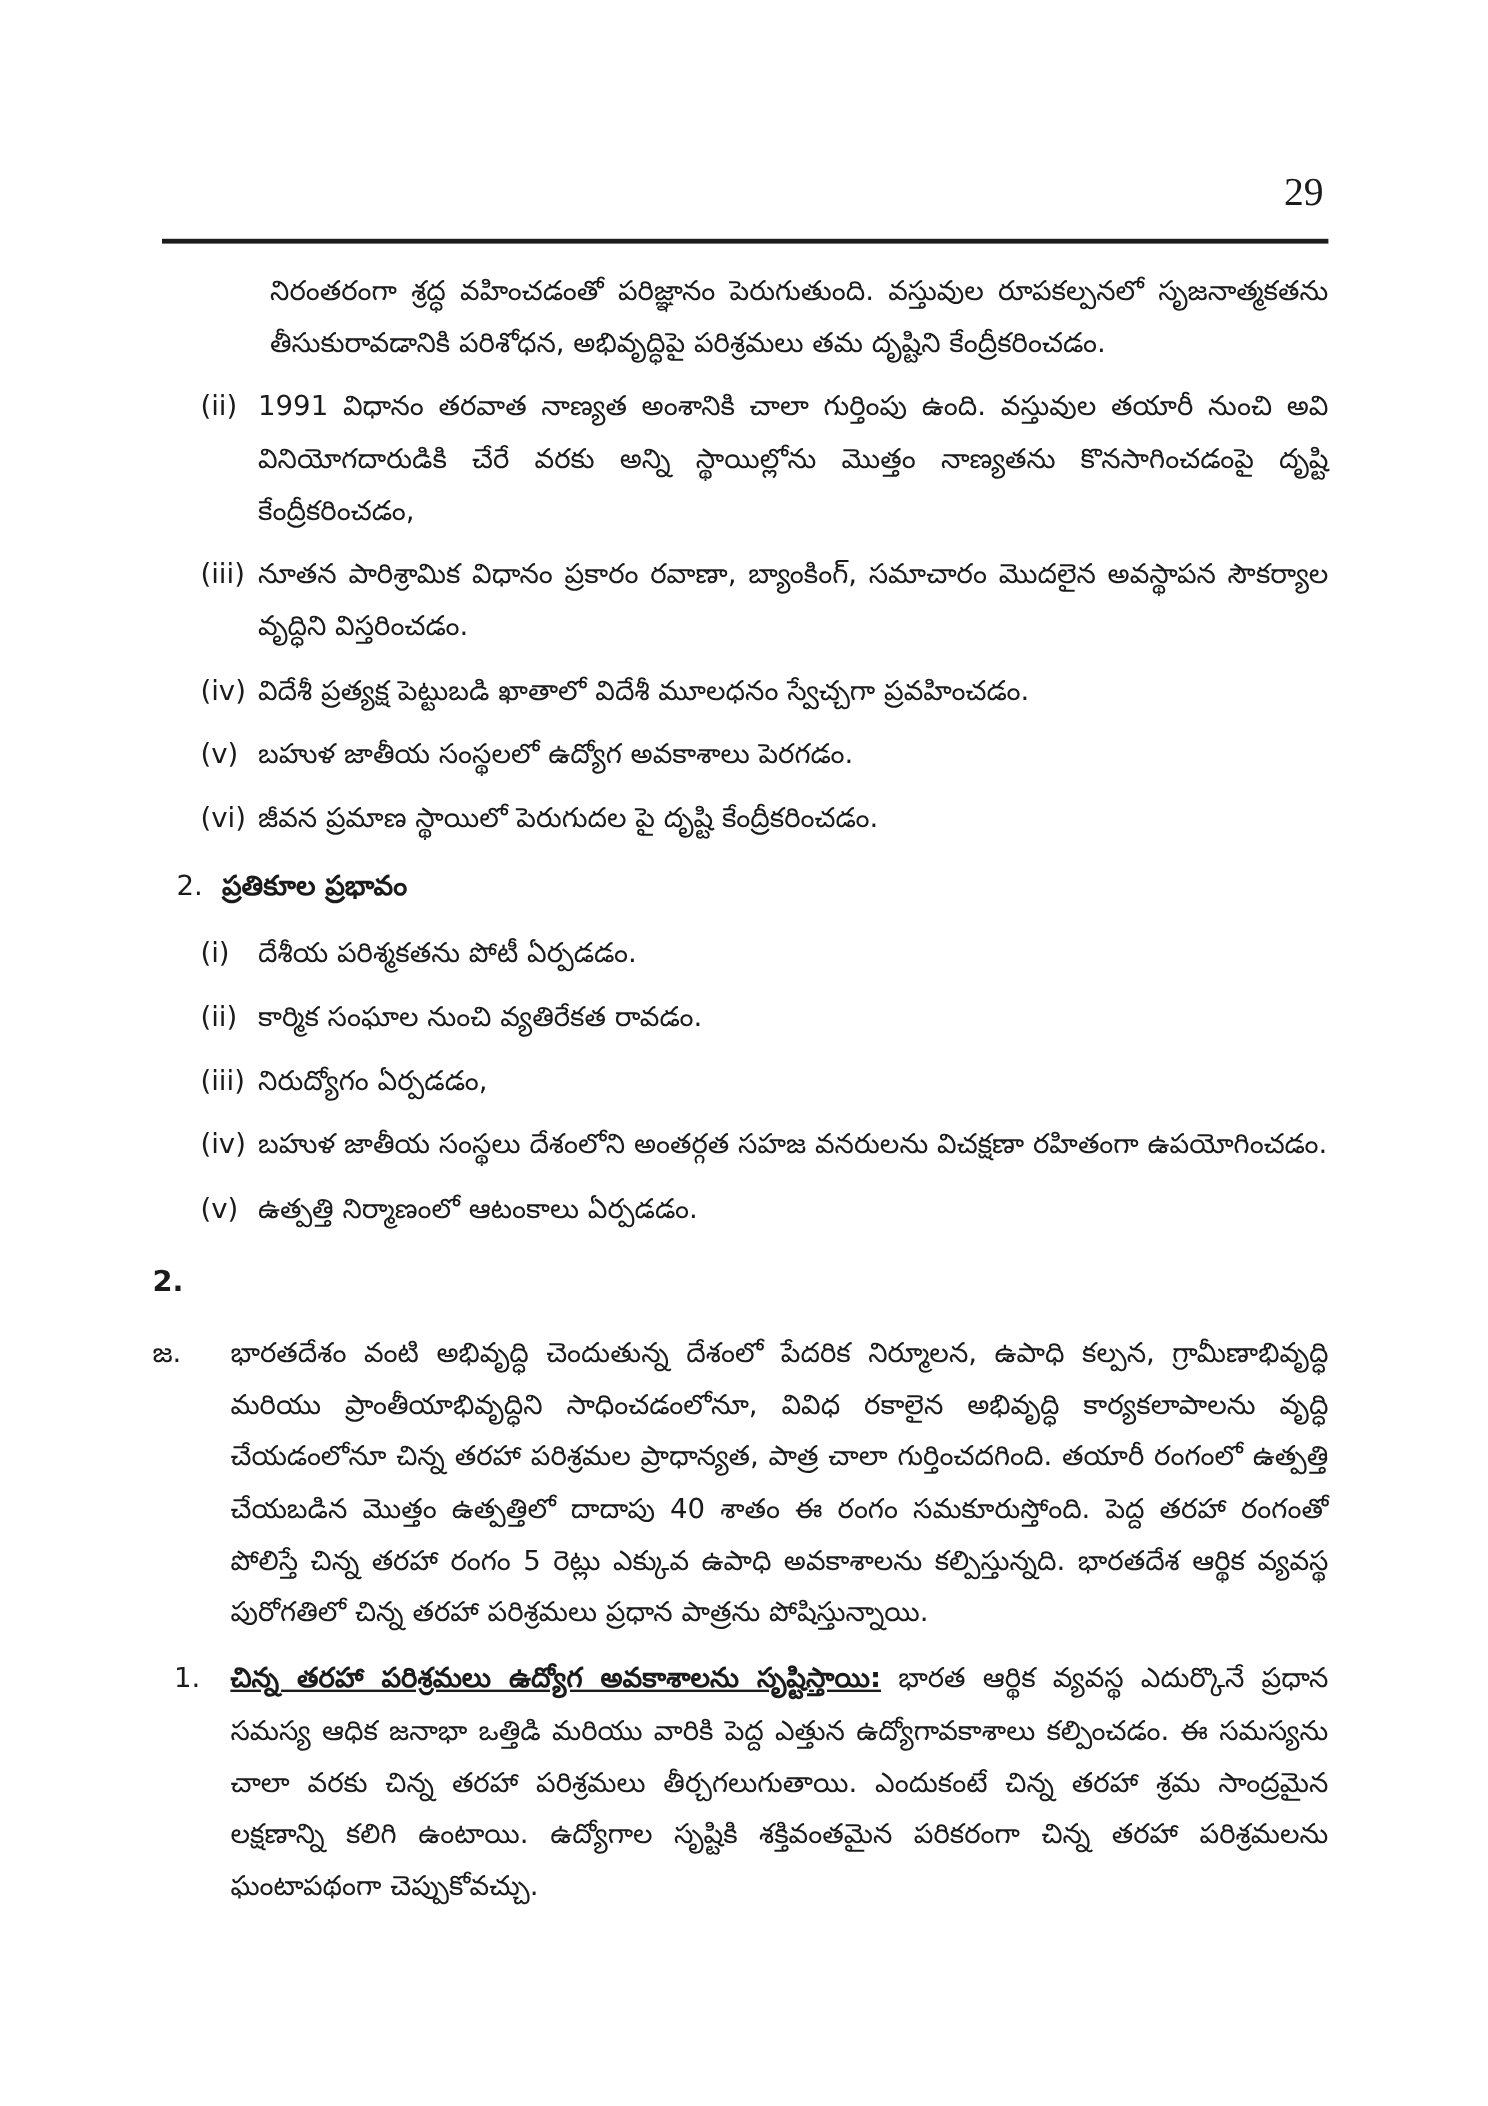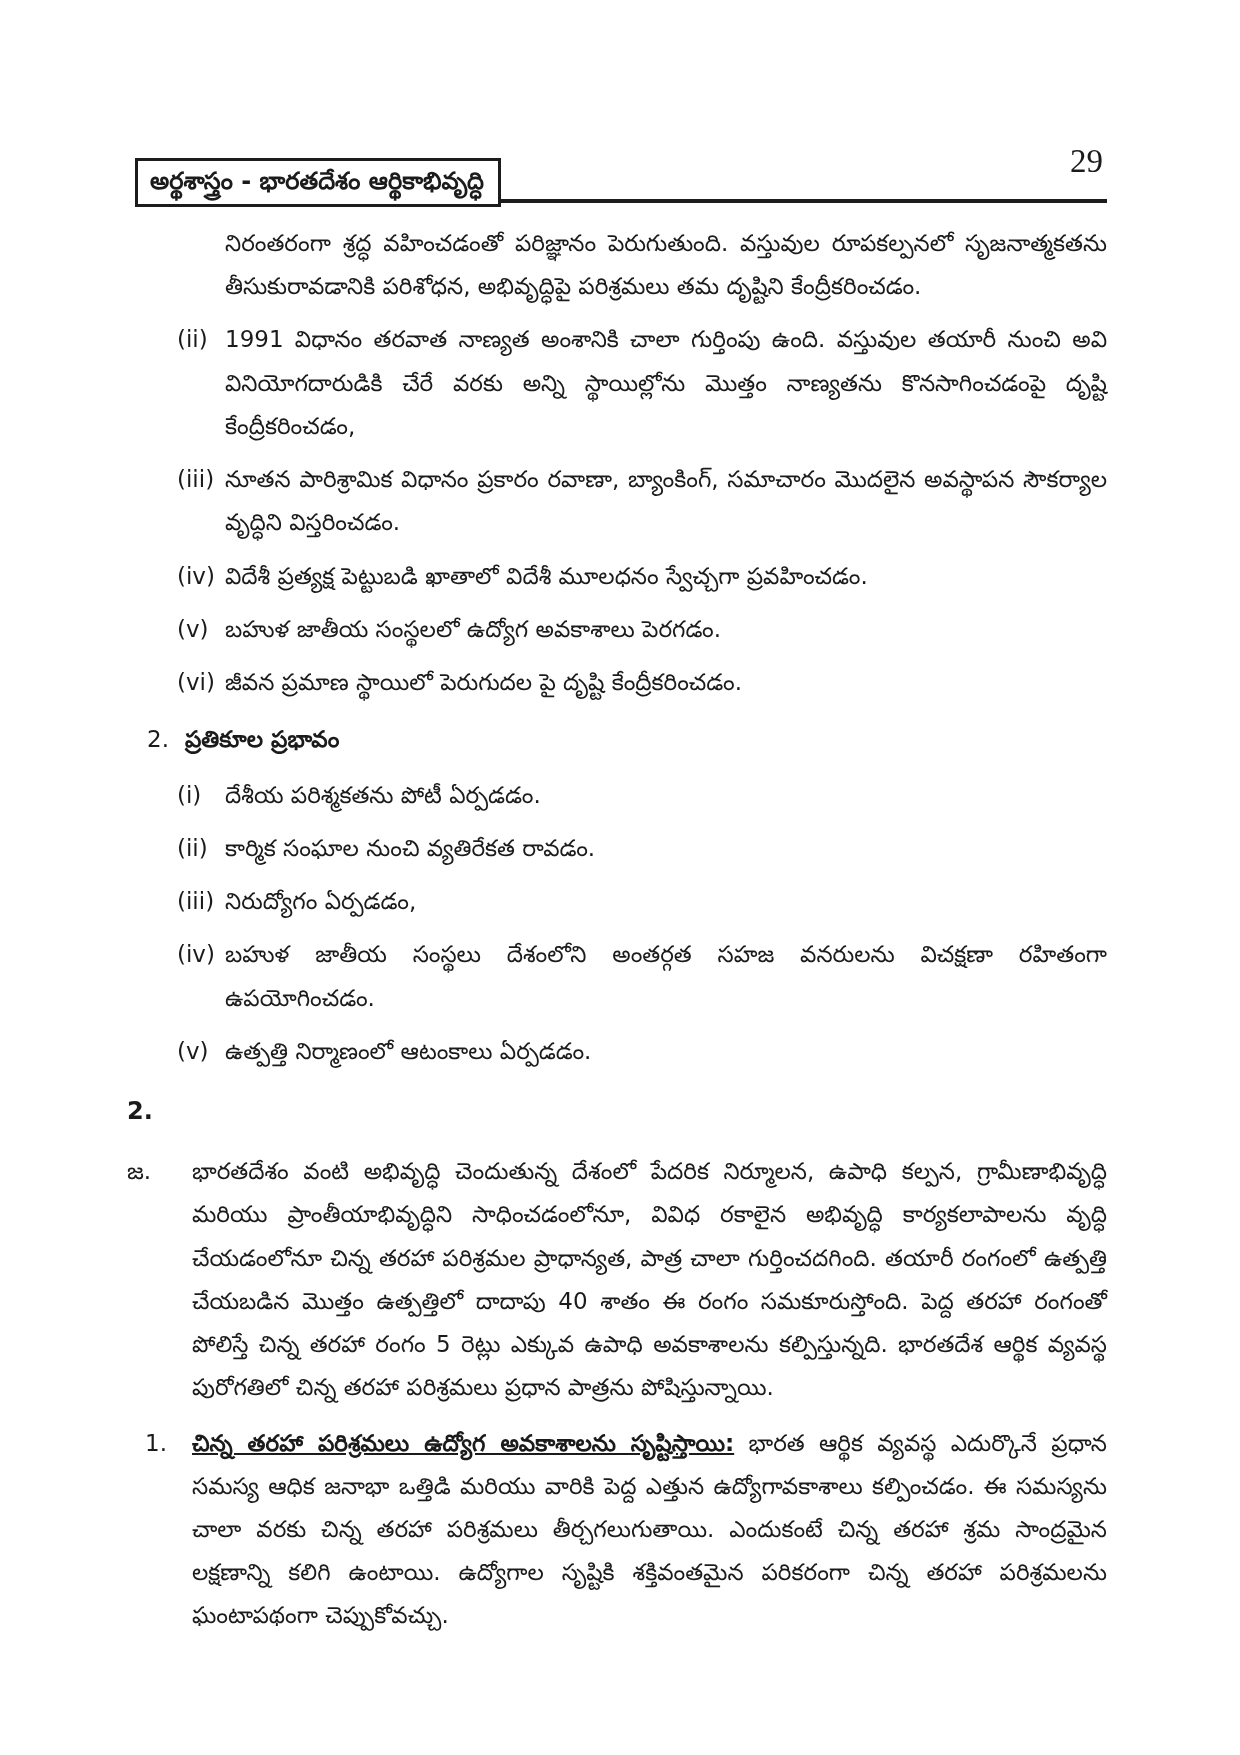--- a/index.html
+++ b/index.html
@@ -55,21 +55,21 @@
     width: 972px;
     font-size: 23px;
     line-height: 1.88;
     text-align: justify;
   }
   .intro-para {
     padding-left: 90px;
     margin: 0 0 10px 0;
   }
   .roman-list {
-    margin-left: 42px;
+    margin-left: 32px;
   }
   .roman-list .row {
     display: flex;
     margin-bottom: 10px;
   }
   .row .num {
     flex: 0 0 48px;
     text-align: left;
   }
   .row .txt {
@@ -108,21 +108,20 @@
   .point-lead {
     font-weight: bold;
     text-decoration: underline;
   }
 </style>
 </head>
 <body>
 
 <div class="page">
 
-  <div class="header-box">అర్థశాస్త్రం - భారతదేశం ఆర్థికాభివృద్ధి</div>
   <div class="page-number">29</div>
   <div class="header-rule"></div>
 
   <div class="content">
 
     <p class="intro-para">నిరంతరంగా శ్రద్ధ వహించడంతో పరిజ్ఞానం పెరుగుతుంది. వస్తువుల రూపకల్పనలో సృజనాత్మకతను తీసుకురావడానికి పరిశోధన, అభివృద్ధిపై పరిశ్రమలు తమ దృష్టిని కేంద్రీకరించడం.</p>
 
     <div class="roman-list">
       <div class="row">
         <span class="num">(ii)</span>

